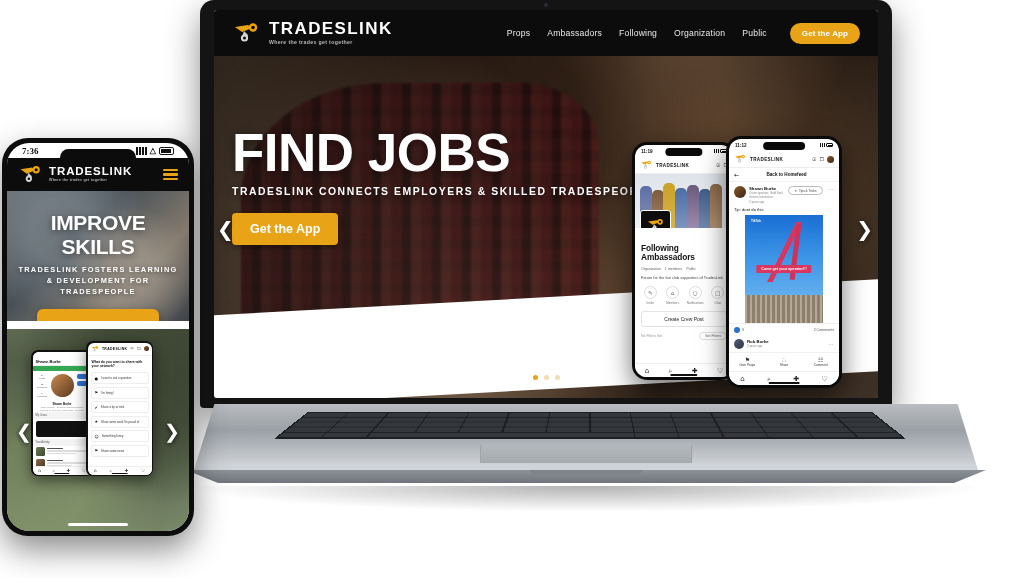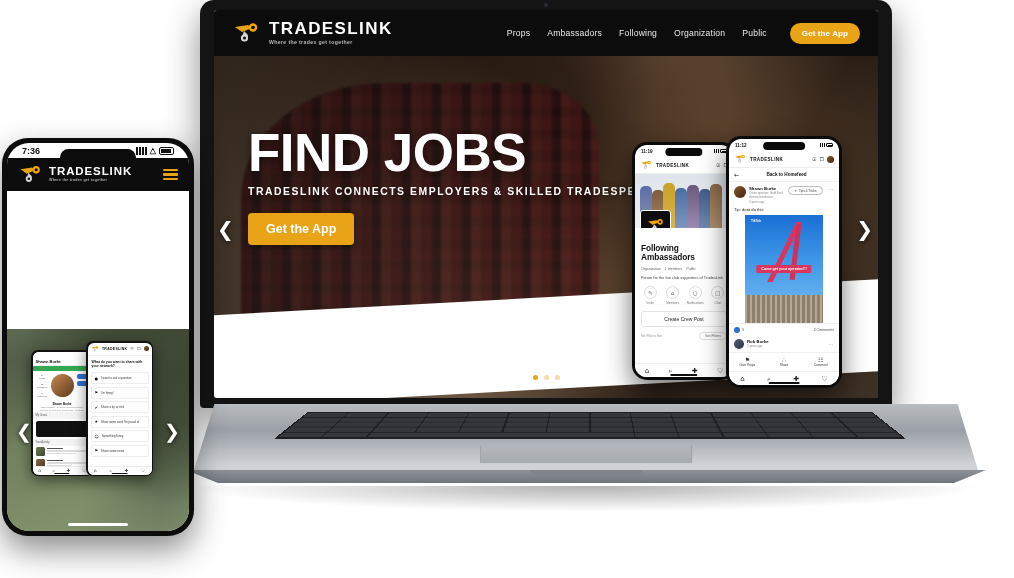--- a/index.html
+++ b/index.html
@@ -62,21 +62,21 @@
   .hero-photo::after{
     content:""; position:absolute; left:4%; top:8%; width:54%; height:84%;
     background:
       repeating-linear-gradient(90deg, rgba(96,26,30,.55) 0 11px, rgba(40,12,16,.5) 11px 20px, rgba(120,38,40,.42) 20px 30px),
       repeating-linear-gradient(0deg, rgba(70,18,22,.45) 0 12px, rgba(25,8,10,.4) 12px 22px);
     border-radius: 40% 22% 30% 18%;
     filter: blur(1.2px);
   }
   .hero-dark { position:absolute; inset:0; background:linear-gradient(100deg, rgba(0,0,0,.56), rgba(0,0,0,.18) 62%, rgba(0,0,0,.42)); }
 
-  .hero-copy { position:absolute; left:34px; top:72px; z-index:4; }
+  .hero-copy { position:absolute; left:18px; top:72px; z-index:4; }
   .hero-title {
     color:#fff; font-size: 53px; font-weight: 800; letter-spacing: -.5px; line-height: .95;
     text-shadow: 0 2px 10px rgba(0,0,0,.5);
   }
   .hero-sub {
     color:#fff; font-size: 10.4px; font-weight: 700; letter-spacing: 1.55px; margin-top: 8px;
     text-shadow: 0 1px 6px rgba(0,0,0,.6);
   }
   .hero-btn {
     margin-top: 16px; background:#E8A317; color:#fff; border:0; cursor:pointer;
@@ -213,21 +213,21 @@
   
   #bigphone {
     position:absolute; left:2px; top:138px; width:192px; height:398px;
     background:#0c0c0c; border-radius:26px; padding:5px;
     box-shadow: 0 14px 32px rgba(0,0,0,.45);
   }
   #bigphone .bscr { width:100%; height:100%; border-radius:22px; overflow:hidden; background:#fff; position:relative; }
   .bnotch { position:absolute; left:50%; top:6px; transform:translateX(-50%); width:76px; height:17px;
             background:#0c0c0c; border-radius:11px; z-index:9; }
   .bsbar { height:15px; display:flex; align-items:center; justify-content:space-between;
-           padding:0 15px; font-size:9px; font-weight:700; color:#111; }
+           padding:0 15px; font-size:9px; font-weight:700; color:#111;font-family:Liberation Serif, serif; }
   .bsbar .rt { display:flex; align-items:center; gap:3px; }
   .bbars { display:inline-block; width:11px; height:8px;
            background: linear-gradient(to right,#111 0 2px,transparent 2px 3px,#111 3px 5px,transparent 5px 6px,#111 6px 8px,transparent 8px 9px,#111 9px 11px); }
   .bbatt { width:15px; height:8px; border:1px solid #111; border-radius:2px; position:relative; }
   .bbatt::after{content:"";position:absolute;left:1px;top:1px;bottom:1px;width:10px;background:#111;}
 
   .bnav { background:#0c0c0c; padding:7px 11px; display:flex; align-items:center; }
   .bbrand { display:flex; align-items:center; gap:5px; }
   .bbrand .n { color:#fff; font-size:11.5px; font-weight:700; letter-spacing:.9px; }
   .bbrand .t { color:#b0b0b0; font-size:3.6px; letter-spacing:.25px; font-weight:700; margin-top:2px; }
@@ -659,20 +659,29 @@
           <span class="t">Where the trades get together</span>
         </span>
       </div>
       <div class="burger">
           <i></i>
           <i></i>
           <i></i>
         </div>
     </div>
 
+    <div class="bhero">
+      <div class="bhero-img"></div>
+      <div class="bhero-dark"></div>
+      <div class="bhero-c">
+        <div class="bh-t">IMPROVE SKILLS</div>
+        <div class="bh-s">TRADESLINK FOSTERS LEARNING &amp; DEVELOPMENT FOR TRADESPEOPLE</div>
+        <button class="bh-btn">Get the App</button>
+      </div>
+    </div>
 
     <div class="bbottom">
       <div class="bbot-img"></div>
 
       <div class="inner-ph" id="innerL">
         <div class="is">
           <div class="ip-top"></div>
           <div class="ip-nm">Shawn Burke</div>
           <div class="ip-green"></div>
           <div class="ip-prof">

